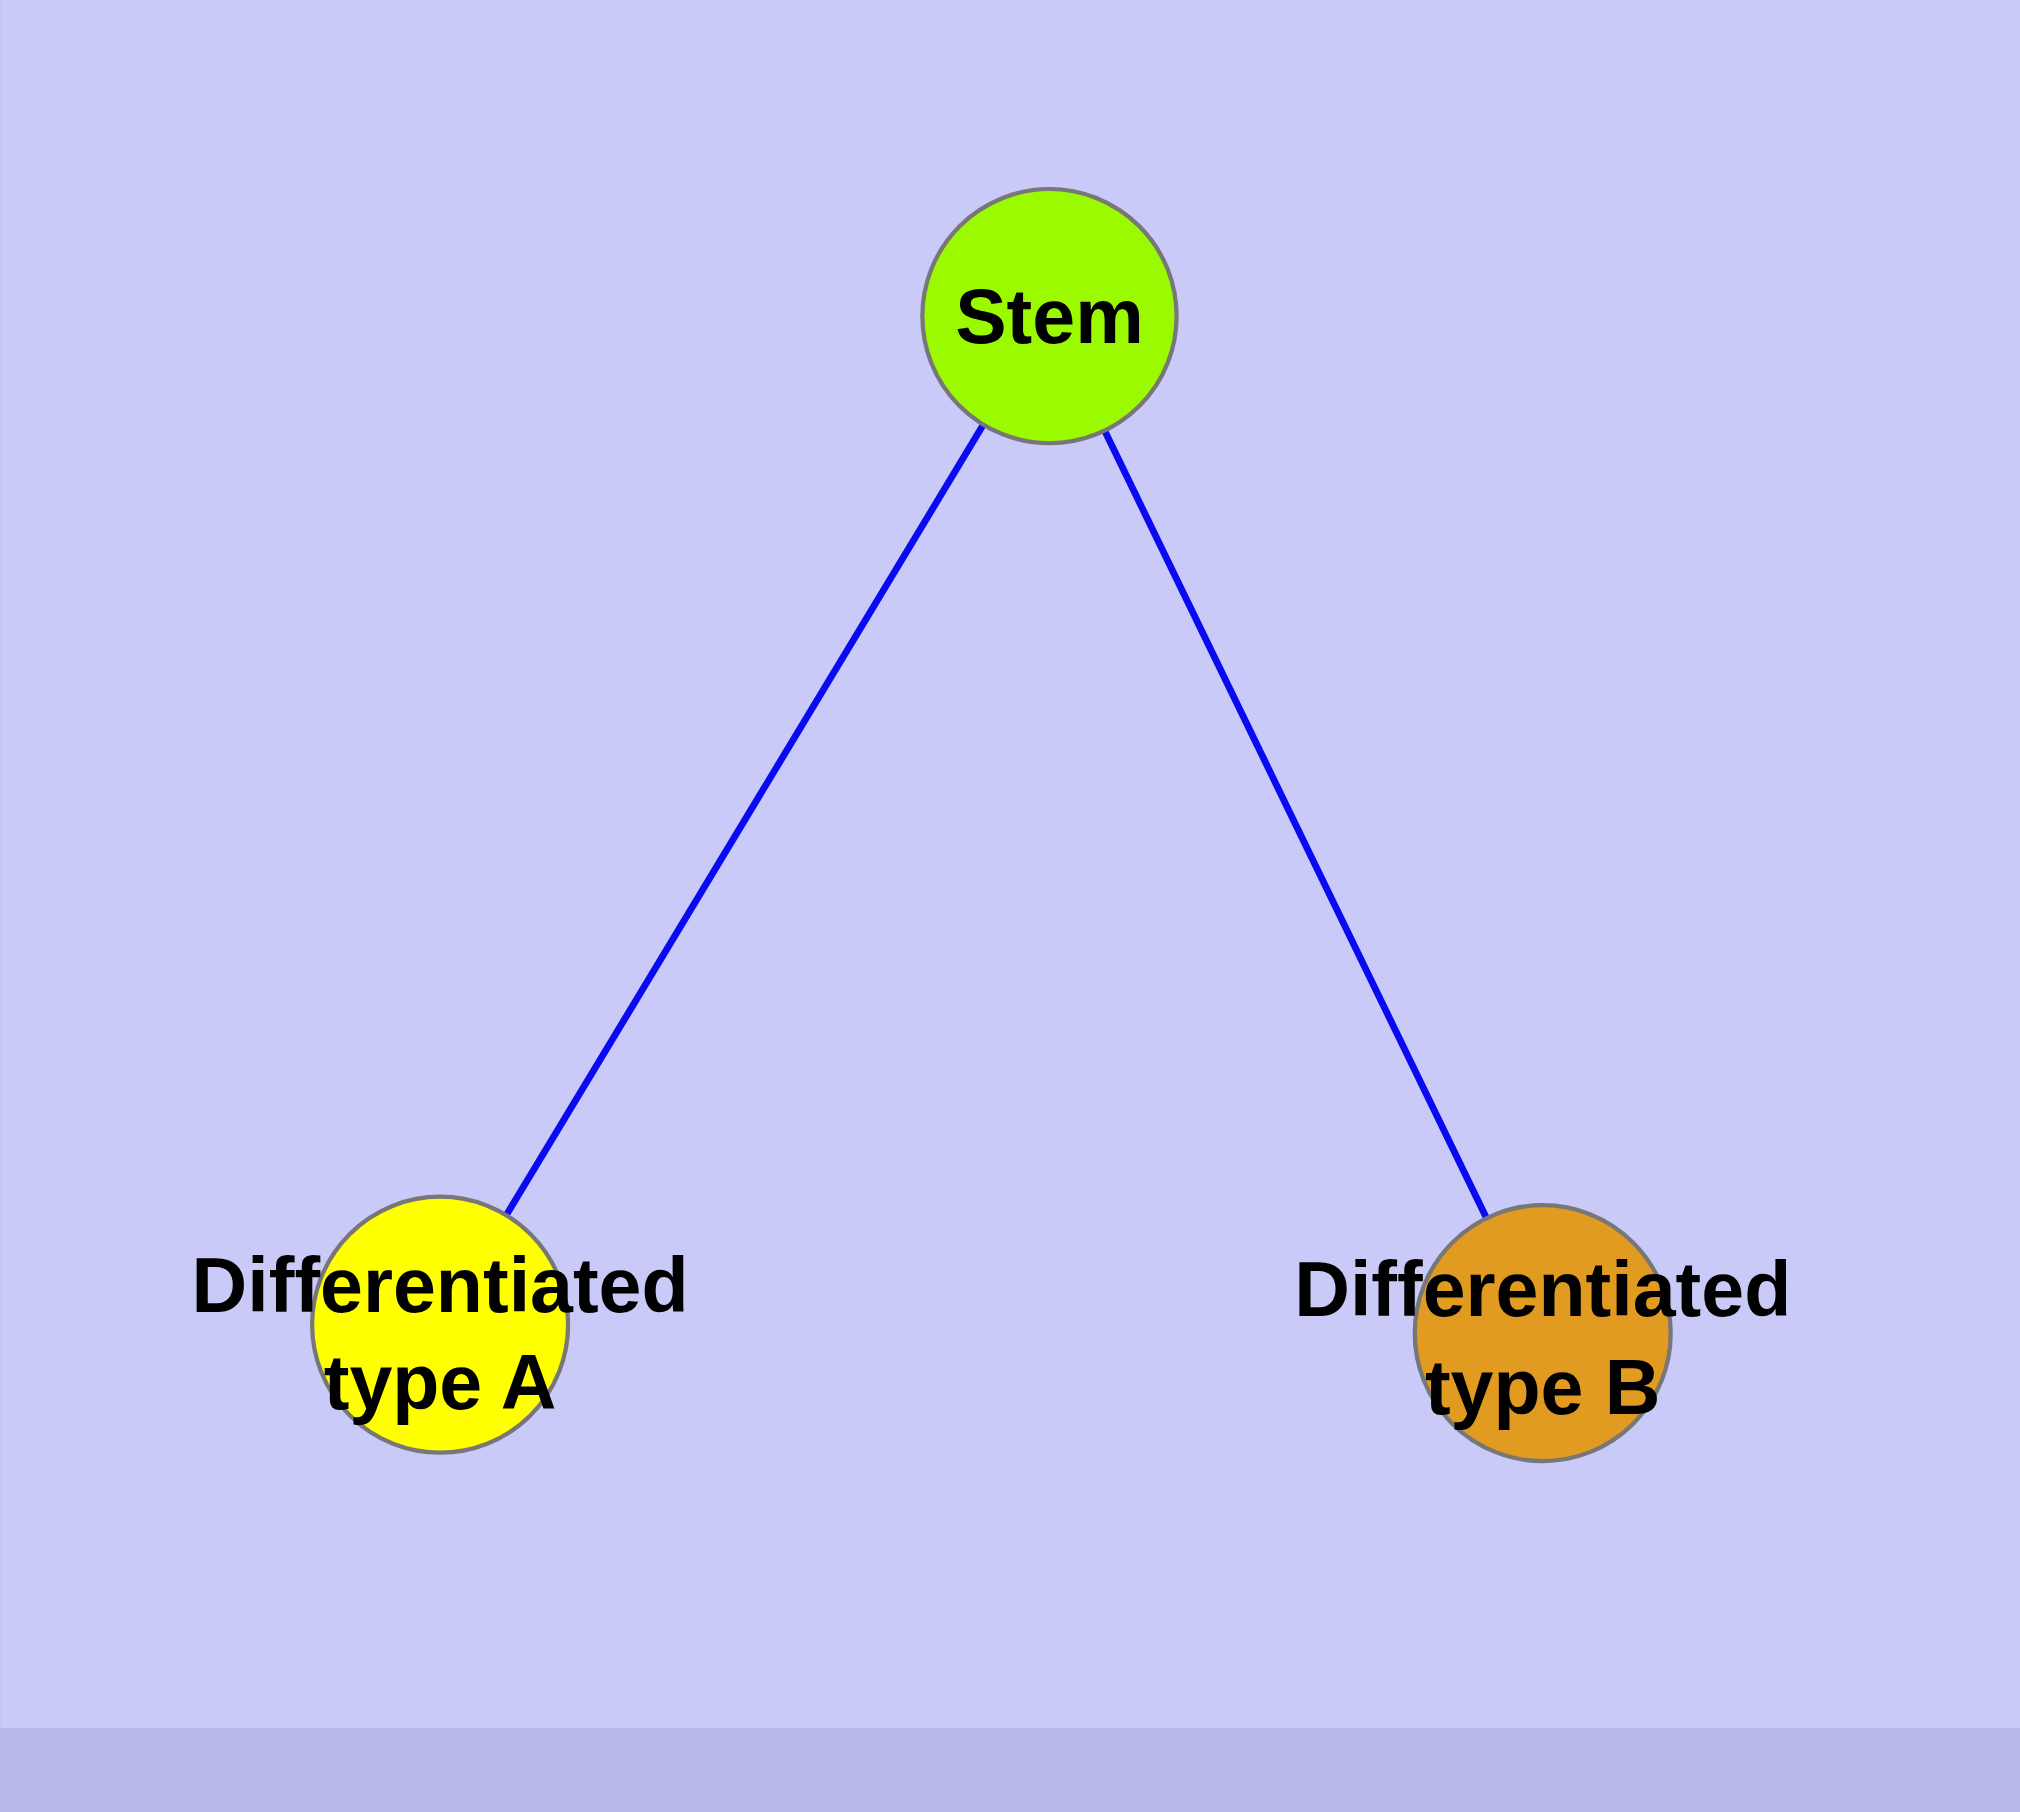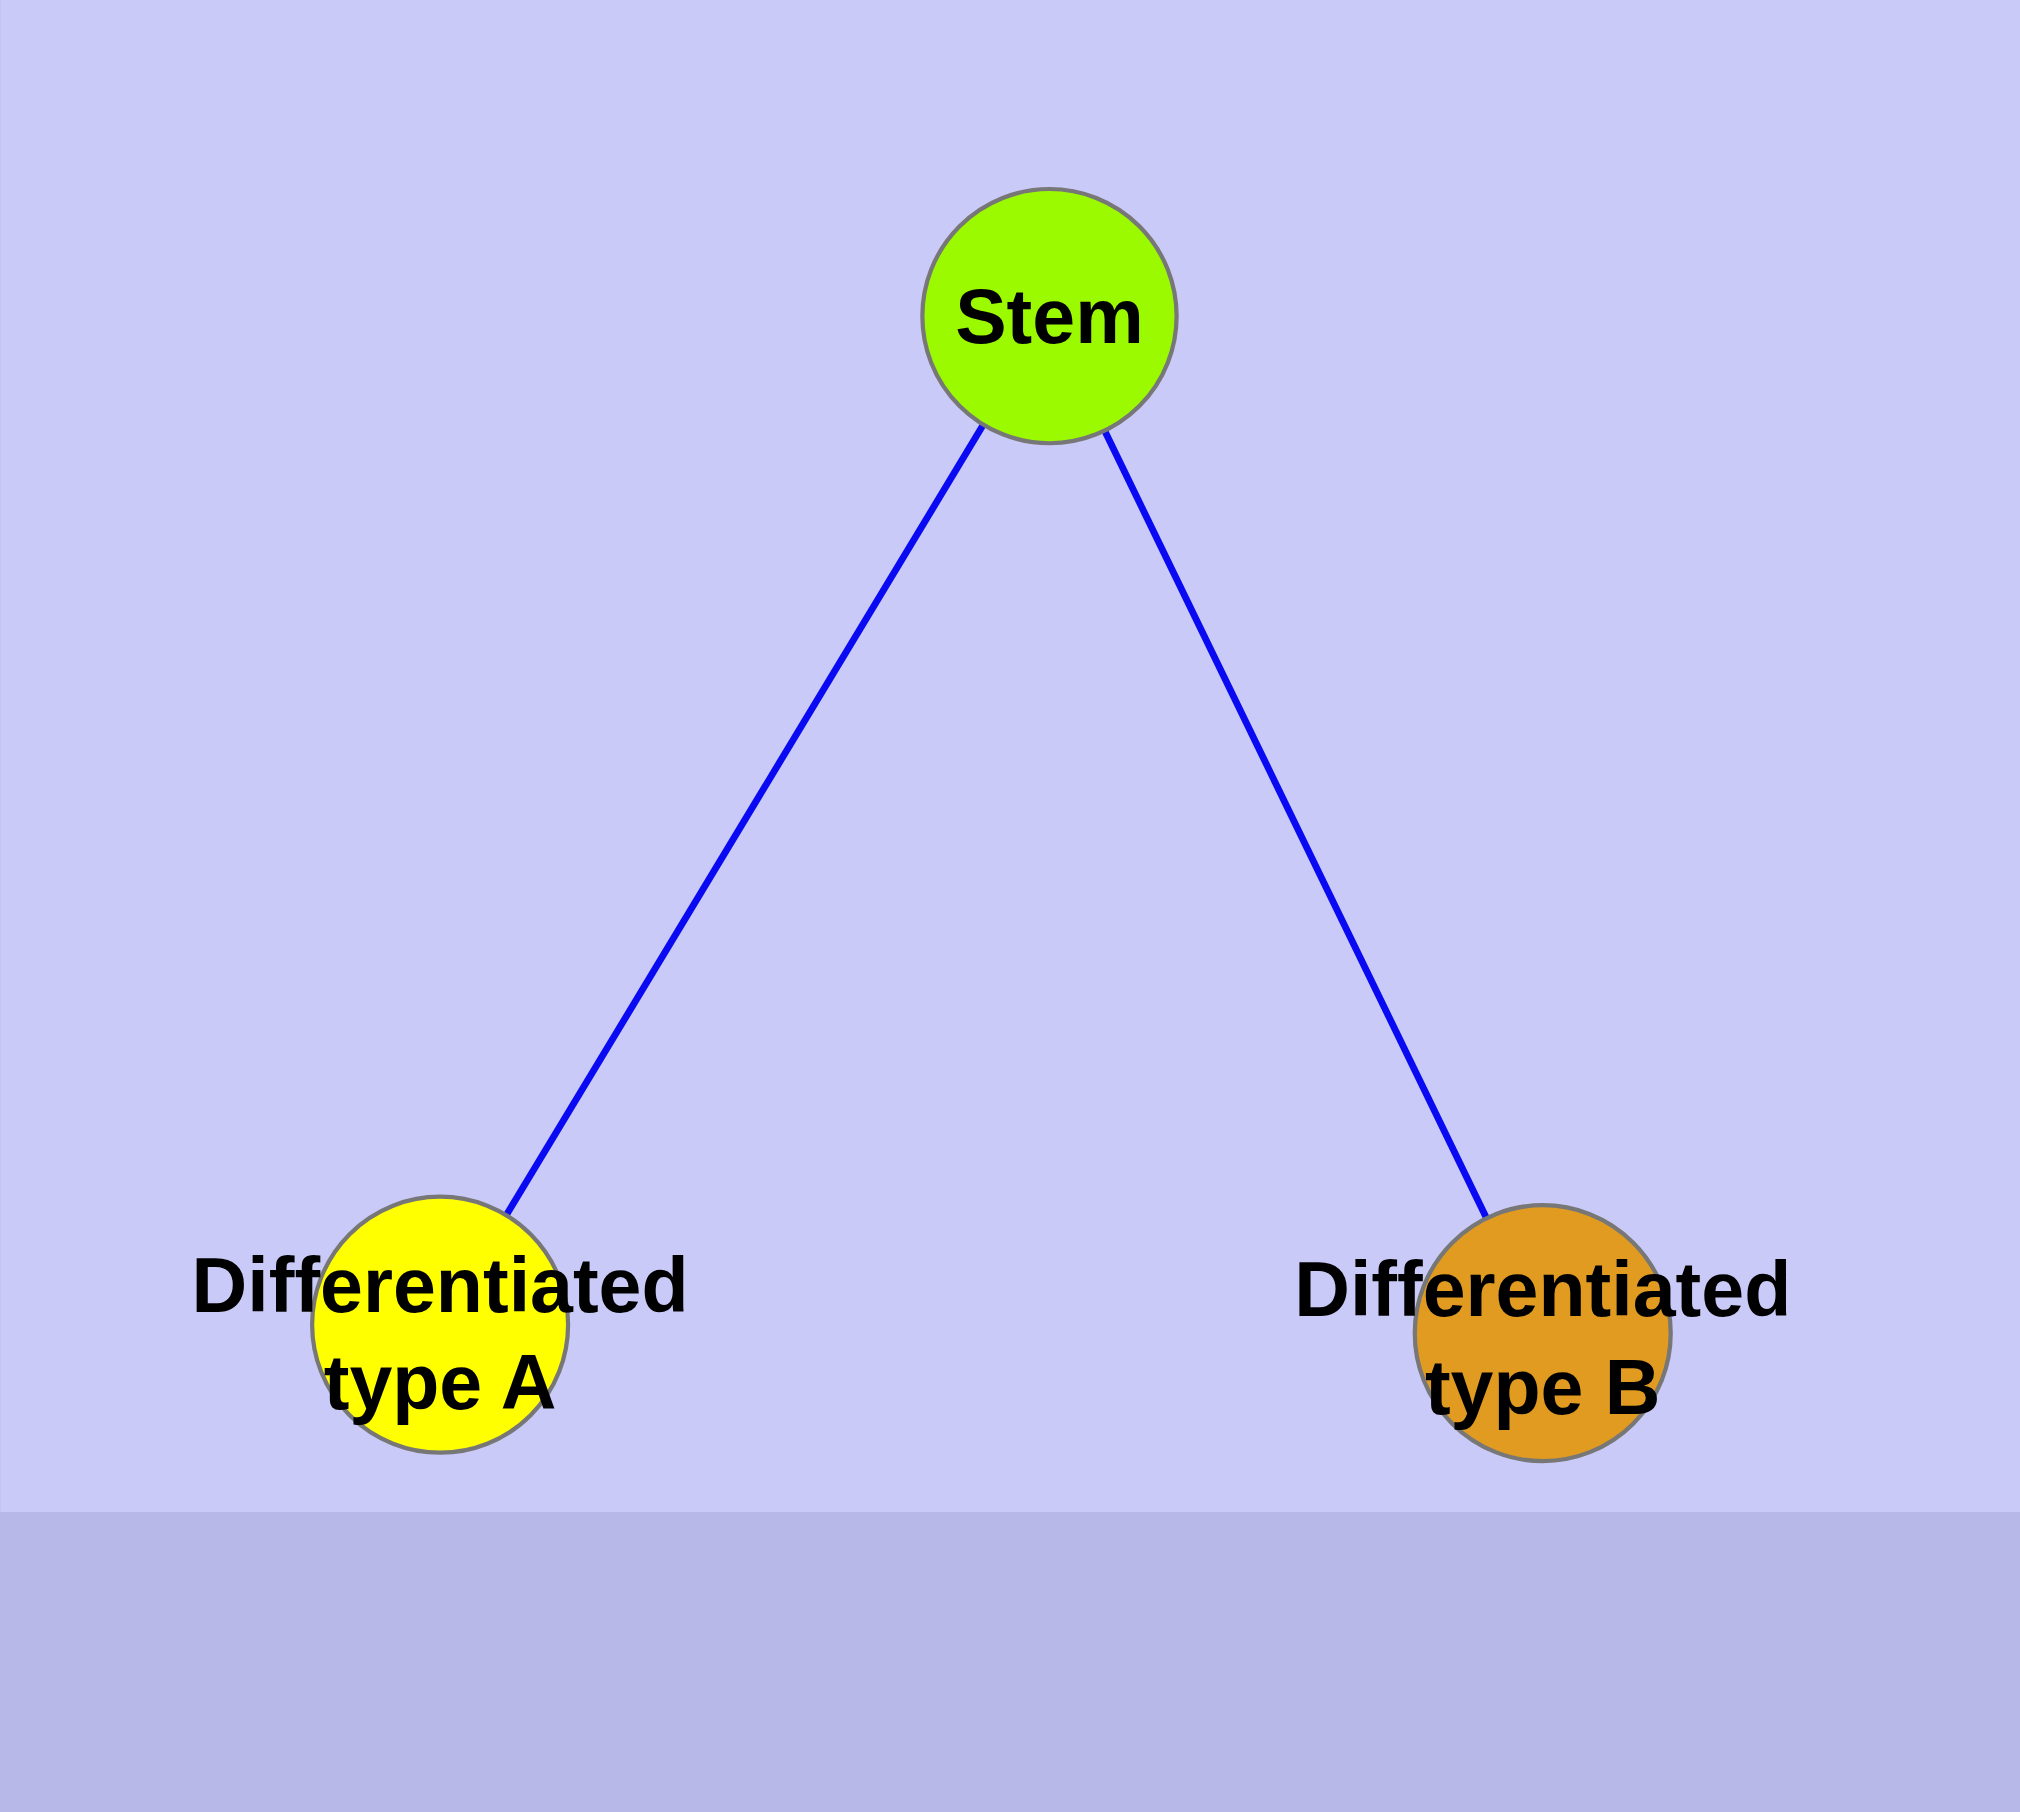--- a/index.html
+++ b/index.html
@@ -2,21 +2,21 @@
 <html style="font-size:13.6px"><head>
 <meta charset="utf-8">
 <style>
   html, body {
     margin: 0;
     padding: 0;
     background: #b8b8e8;
   }
   .diagram-stage {
     width: 2021px;
-    height: 1512px;
+    height: 1728px;
     position: relative;
   }
   svg.graph {
     display: block;
     width: 2021px;
     height: 1812px;
   }
   .node-label {
     font-family: "Liberation Sans", "DejaVu Sans", sans-serif;
     font-weight: bold;

